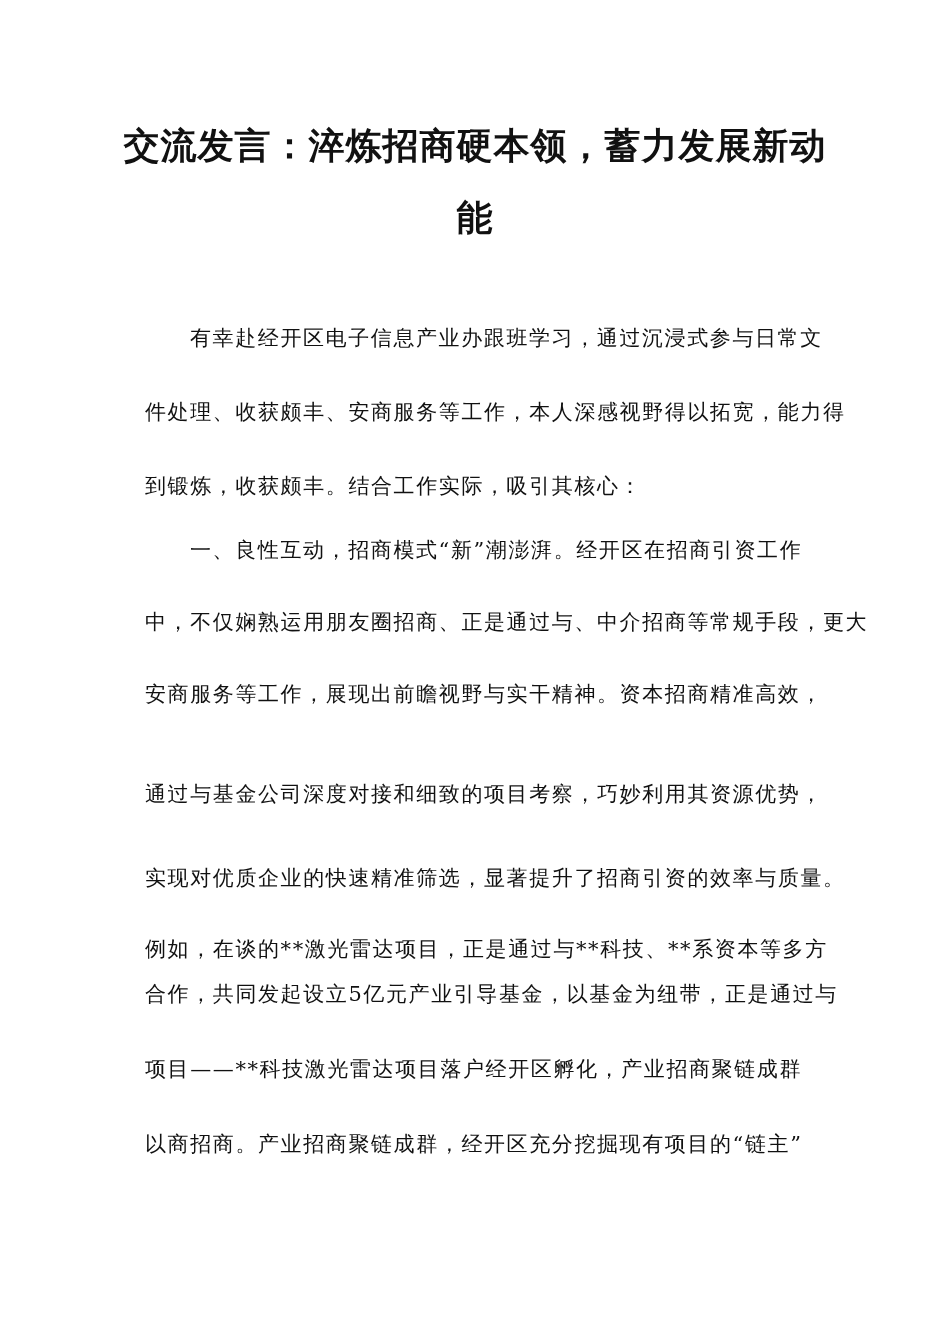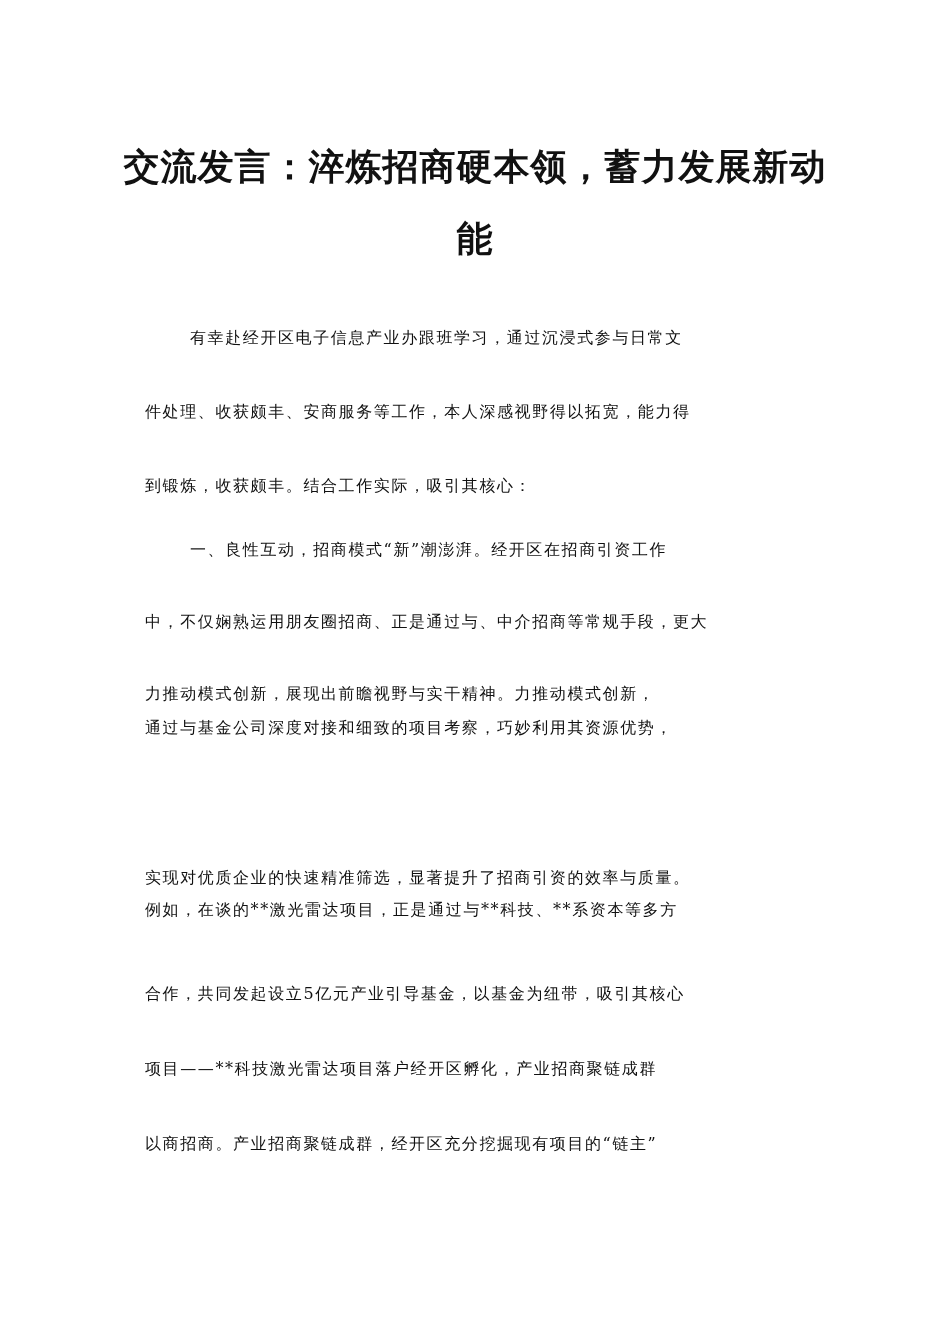--- a/index.html
+++ b/index.html
@@ -1,21 +1,21 @@
 <!DOCTYPE html>
 <html><head>
 <meta charset="utf-8">
 <style>
   html, body { margin: 0; padding: 0; background: #ffffff; }
   body { width: 950px; height: 1344px; position: relative; overflow: hidden;
          font-family: "DejaVu Serif", "Liberation Serif", serif; color: #111111; }
   .title-line { position: absolute; left: 0; width: 950px; text-align: center;
                 font-family: "DejaVu Sans", "Liberation Sans", sans-serif;
-                font-weight: bold; font-size: 36px; letter-spacing: 1px; line-height: 44px; margin-top: 21px; }
-  .line { position: absolute; left: 145px; width: 665px; font-size: 16px;
+                font-weight: bold; font-size: 36px; letter-spacing: 1px; line-height: 44px; }
+  .line { position: absolute; left: 145px; width: 665px; font-size: 21px;
           line-height: 28px; white-space: nowrap; letter-spacing: 1.6px; text-align: justify; }
   .indent { left: 190px; width: 620px; }
 </style>
 </head>
 <body>
 
 <div>
   <h1 style="margin:0">
     <div class="title-line" style="top:124px">交流发言：淬炼招商硬本领，蓄力发展新动</div>
     <div class="title-line" style="top:196px">能</div>
@@ -23,21 +23,21 @@
 
   <div>
     <div class="line indent" style="top:324px">有幸赴经开区电子信息产业办跟班学习，通过沉浸式参与日常文</div>
     <div class="line" style="top:398px">件处理、收获颇丰、安商服务等工作，本人深感视野得以拓宽，能力得</div>
     <div class="line" style="top:472px">到锻炼，收获颇丰。结合工作实际，吸引其核心：</div>
   </div>
 
   <div>
     <div class="line indent" style="top:536px">一、良性互动，招商模式“新”潮澎湃。经开区在招商引资工作</div>
     <div class="line" style="top:608px">中，不仅娴熟运用朋友圈招商、正是通过与、中介招商等常规手段，更大</div>
-    <div class="line" style="top:680px">力推动模式创新，展现出前瞻视野与实干精神。力推动模式创新，</div>
-    <div class="line" style="top:714px">通过与基金公司深度对接和细致的项目考察，巧妙利用其资源优势，</div>
+    <div class="line" style="top:680px">安商服务等工作，展现出前瞻视野与实干精神。资本招商精准高效，</div>
+    <div class="line" style="top:780px">通过与基金公司深度对接和细致的项目考察，巧妙利用其资源优势，</div>
     <div class="line" style="top:864px">实现对优质企业的快速精准筛选，显著提升了招商引资的效率与质量。</div>
-    <div class="line" style="top:896px">例如，在谈的**激光雷达项目，正是通过与**科技、**系资本等多方</div>
-    <div class="line" style="top:980px">合作，共同发起设立5亿元产业引导基金，以基金为纽带，吸引其核心</div>
+    <div class="line" style="top:935px">例如，在谈的**激光雷达项目，正是通过与**科技、**系资本等多方</div>
+    <div class="line" style="top:980px">合作，共同发起设立5亿元产业引导基金，以基金为纽带，正是通过与</div>
     <div class="line" style="top:1055px">项目——**科技激光雷达项目落户经开区孵化，产业招商聚链成群</div>
     <div class="line" style="top:1130px">以商招商。产业招商聚链成群，经开区充分挖掘现有项目的“链主”</div>
   </div>
 </div>
 
 </body></html>

